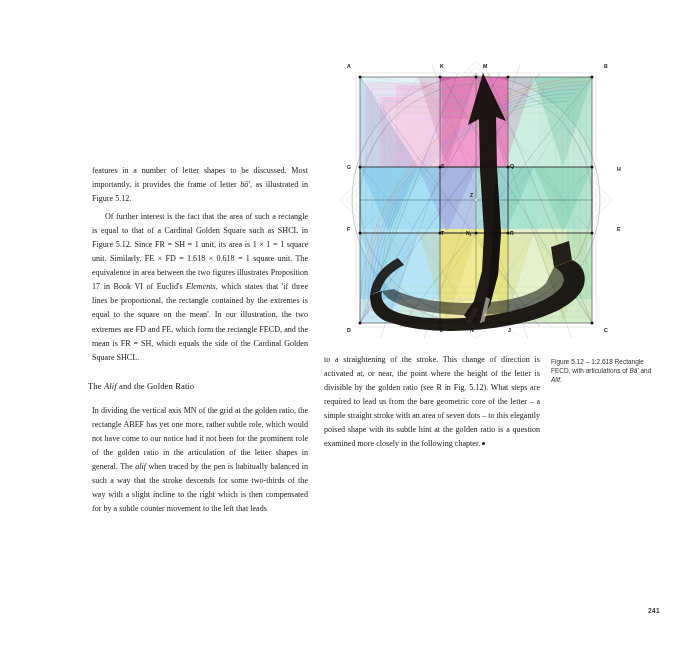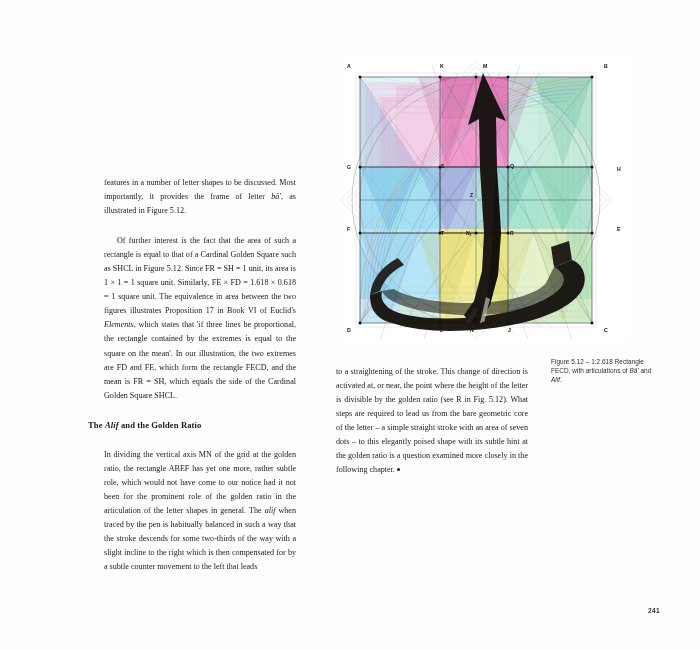--- a/index.html
+++ b/index.html
@@ -25,30 +25,30 @@
 
   
   .col {
     position: absolute;
     font-family: "Liberation Serif", serif;
     font-size: 8.1px;
     line-height: 14.05px;
     text-align: justify;
     color: #181818;
   }
-  .col p { margin: 16px; }
+  .col p { margin: 4px; }
   .col p + p { text-indent: 13px; }
 
   #left-col  { left: 88px;  top: 160px; width: 224px; }
   #mid-col   { left: 320px; top: 349px; width: 224px; }
 
   .section-head {
     font-family: "Liberation Serif", serif;
     font-size: 8.6px;
-    font-weight: bold;
+    font-weight: normal;
     margin: 15px 0 11px 0 !important;
     text-indent: 0 !important;
     line-height: 13px;
     letter-spacing: .1px;
   }
   .section-head i { font-style: italic; }
 
   .endmark {
     display: inline-block;
     width: 3px; height: 3px;

